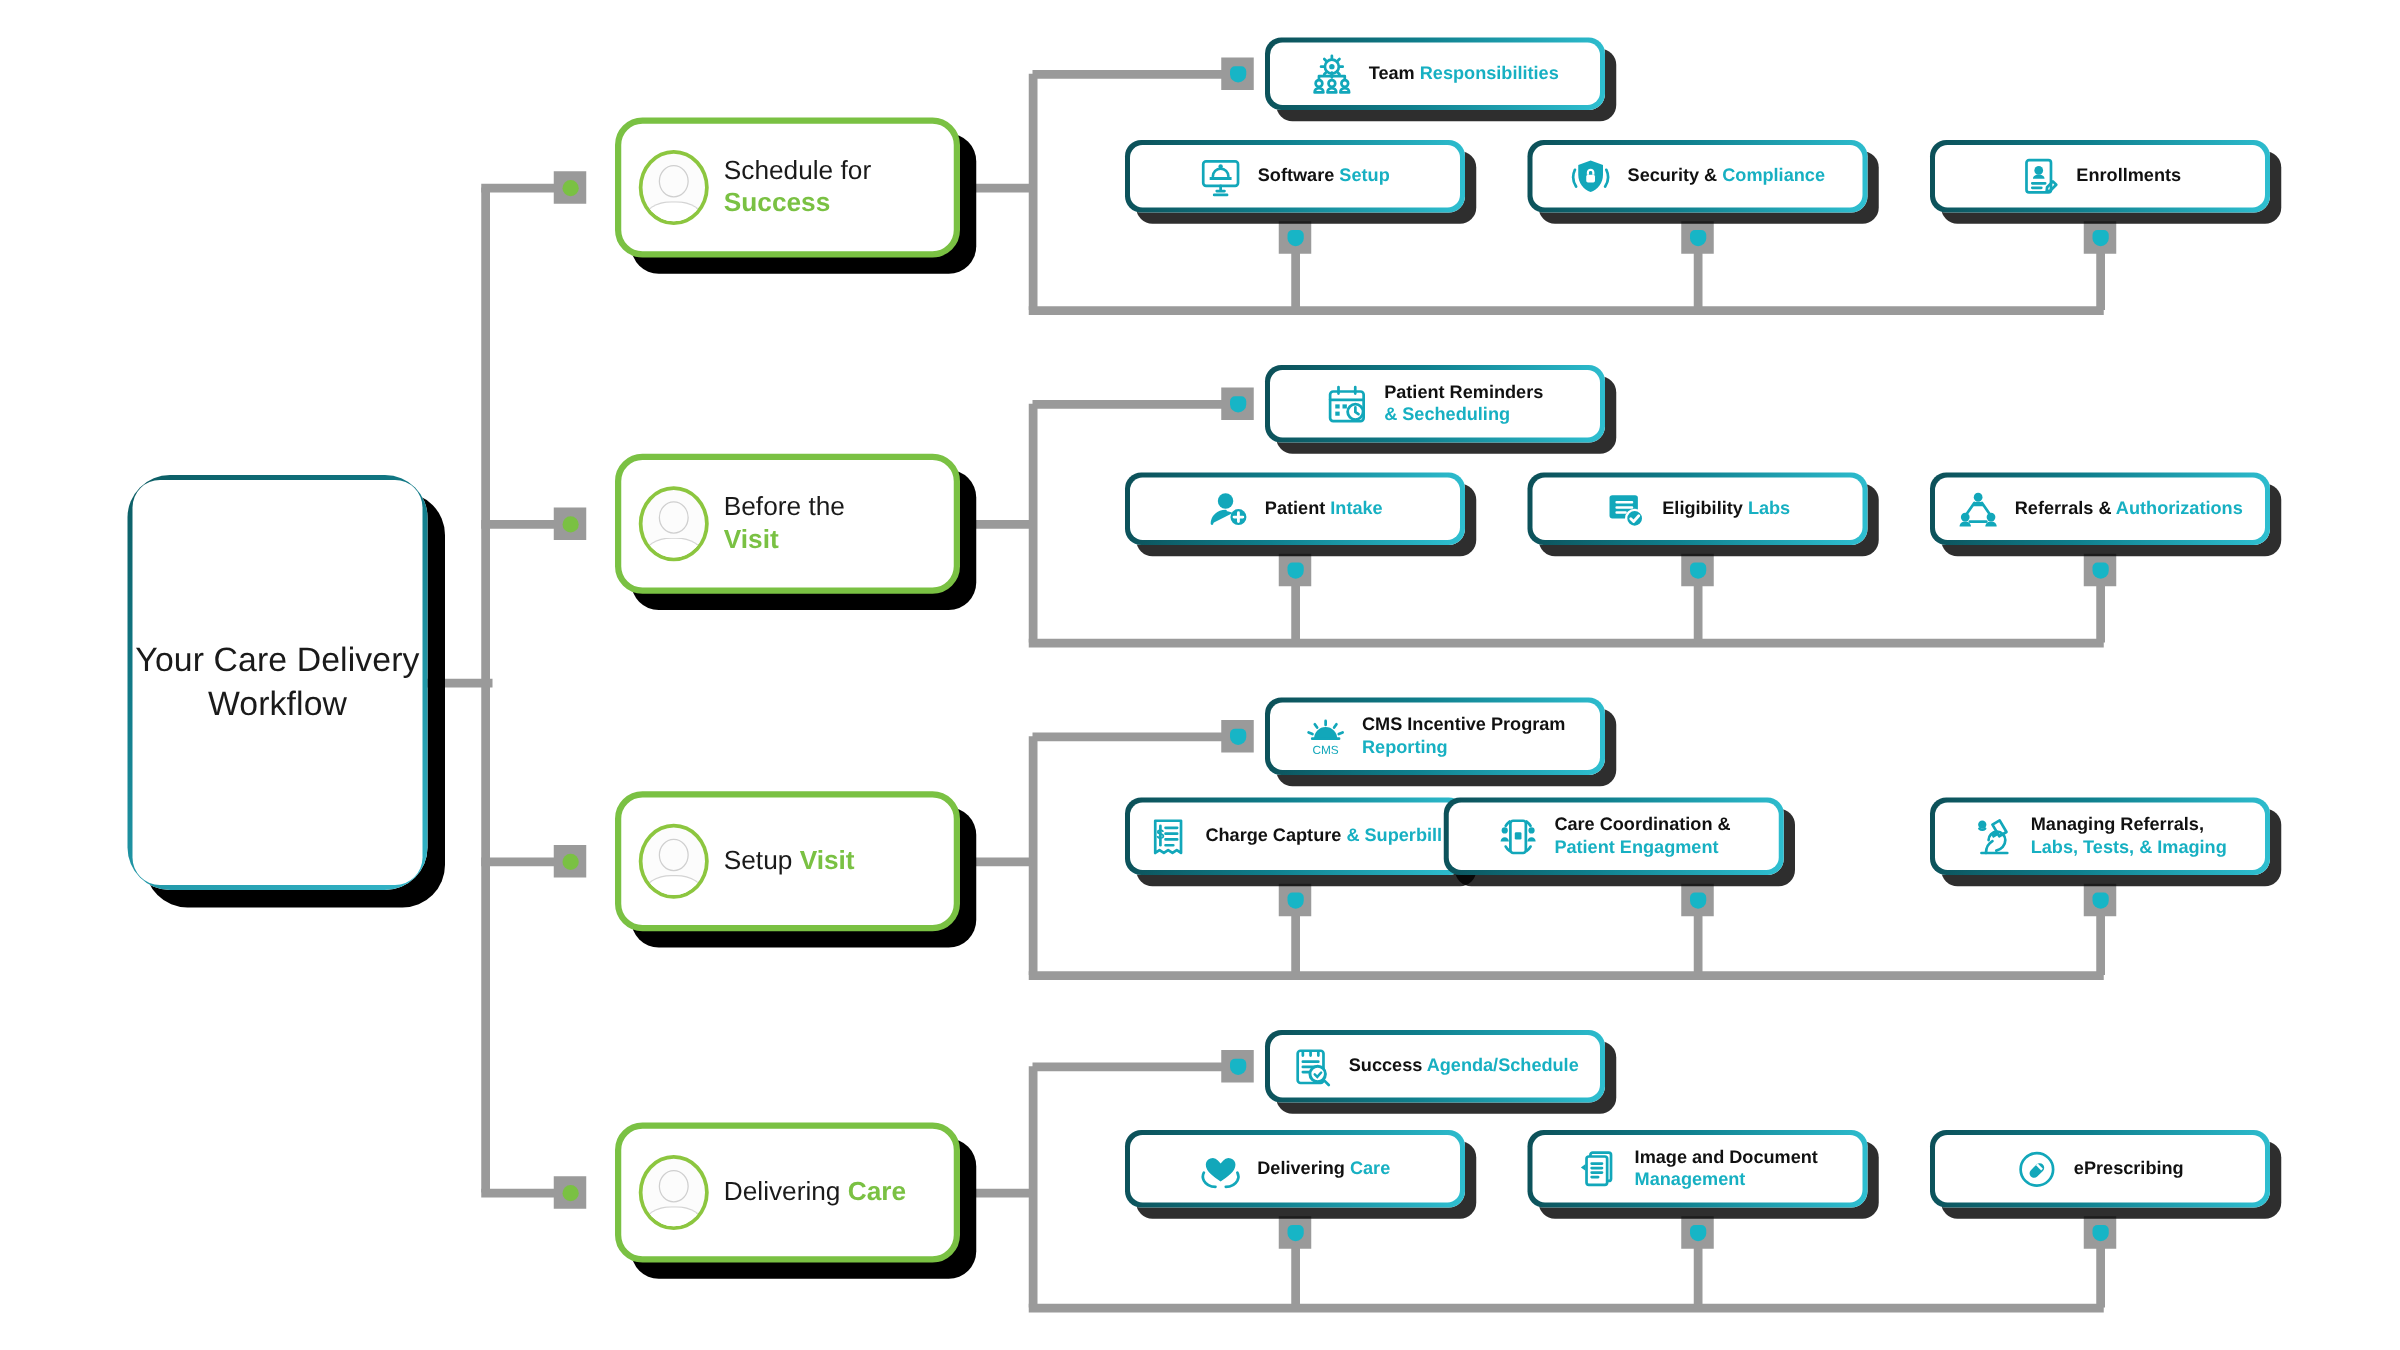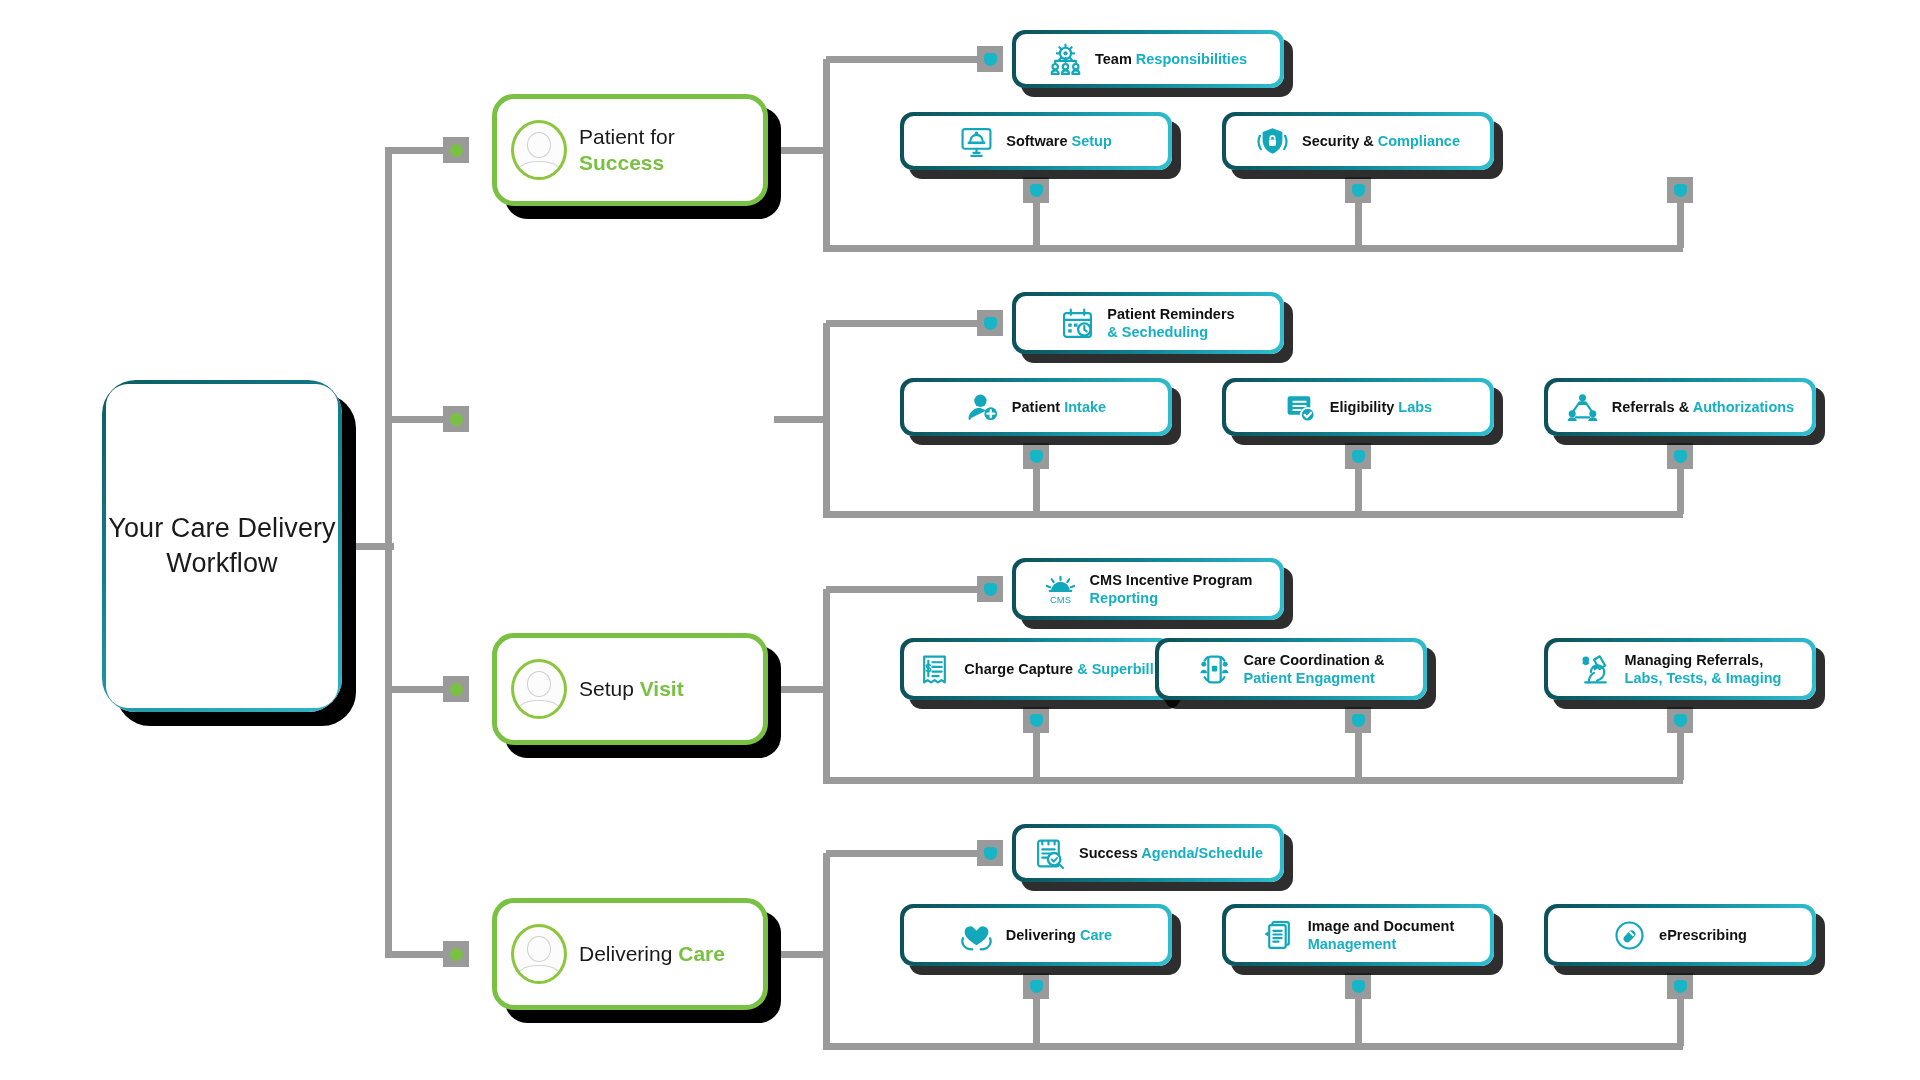--- a/index.html
+++ b/index.html
@@ -110,21 +110,21 @@
       <div class="hub-inner">Your Care Delivery Workflow</div>
     </div>
     <div class="wire wire-h" style="left: 336px; top: 543px; width: 58px;"></div>
     <div class="wire wire-v" style="left: 385px; top: 150px; height: 804px;"></div>
     <div class="wire wire-h" style="left: 385px; top: 147px; width: 74px;"></div>
     <div class="knob" style="left: 443px; top: 137px;">
       <i></i>
     </div>
     <div class="stage-node" style="left: 492px; top: 94px; width: 276px; height: 112px;">
       <div class="stage-ico"></div>
-      <div class="stage-txt"><span>Patient for</span><br><span class="accent">Success</span></div>
+      <div class="stage-txt"><span>Schedule for</span><br><span class="accent">Success</span></div>
     </div>
     <div class="wire wire-h" style="left: 774px; top: 147px; width: 55px;"></div>
     <div class="wire wire-v" style="left: 823px; top: 59px; height: 189px;"></div>
     <div class="wire wire-h" style="left: 823px; top: 245px; width: 860px;"></div>
     <div class="wire wire-h" style="left: 826px; top: 56px; width: 162px;"></div>
     <div class="knob teal" style="left: 977px; top: 46px;">
       <i></i>
     </div>
     <div class="card one-line" style="left: 900px; top: 112px; width: 272px; height: 58px;">
       <div class="card-inner">
@@ -179,27 +179,47 @@
         </div>
         <div class="card-txt">
           <span class="ln"><span>Security &amp; </span><span class="accent">Compliance</span></span>
         </div>
       </div>
     </div>
     <div class="wire wire-v" style="left: 1355px; top: 178px; height: 70px;"></div>
     <div class="knob teal" style="left: 1345px; top: 177px;">
       <i></i>
     </div>
+    <div class="card one-line" style="left: 1544px; top: 112px; width: 272px; height: 58px;">
+      <div class="card-inner">
+        <div class="card-ico">
+          <svg viewBox="0 0 32 32" width="33" height="33">
+            <rect x="6" y="3" width="19" height="25" rx="2" fill="none" stroke="#12a7ba" stroke-width="2.1" stroke-linecap="round" stroke-linejoin="round"></rect>
+            <circle cx="15.5" cy="11" r="3.4" fill="#12a7ba"></circle>
+            <path d="M11 17.4c0-2 2-3.3 4.5-3.3s4.5 1.3 4.5 3.3z" fill="#12a7ba"></path>
+            <path d="M10.5 21h10M10.5 24.5h7" fill="none" stroke="#12a7ba" stroke-width="2.1" stroke-linecap="round" stroke-linejoin="round"></path>
+            <path d="M22 24l4.5-4.5 2.6 2.6L24.6 26.6 21.6 27.4z" fill="none" stroke="#12a7ba" stroke-width="2.1" stroke-linecap="round" stroke-linejoin="round"></path>
+          </svg>
+        </div>
+        <div class="card-txt">
+          <span class="ln"><span>Enrollments</span></span>
+        </div>
+      </div>
+    </div>
     <div class="wire wire-v" style="left: 1677px; top: 178px; height: 70px;"></div>
     <div class="knob teal" style="left: 1667px; top: 177px;">
       <i></i>
     </div>
     <div class="wire wire-h" style="left: 385px; top: 416px; width: 74px;"></div>
     <div class="knob" style="left: 443px; top: 406px;">
       <i></i>
+    </div>
+    <div class="stage-node" style="left: 492px; top: 363px; width: 276px; height: 112px;">
+      <div class="stage-ico"></div>
+      <div class="stage-txt"><span>Before the</span><br><span class="accent">Visit</span></div>
     </div>
     <div class="wire wire-h" style="left: 774px; top: 416px; width: 55px;"></div>
     <div class="wire wire-v" style="left: 823px; top: 323px; height: 191px;"></div>
     <div class="wire wire-h" style="left: 823px; top: 511px; width: 860px;"></div>
     <div class="wire wire-h" style="left: 826px; top: 320px; width: 162px;"></div>
     <div class="knob teal" style="left: 977px; top: 310px;">
       <i></i>
     </div>
     <div class="card" style="left: 1012px; top: 292px; width: 272px; height: 62px;">
       <div class="card-inner">

